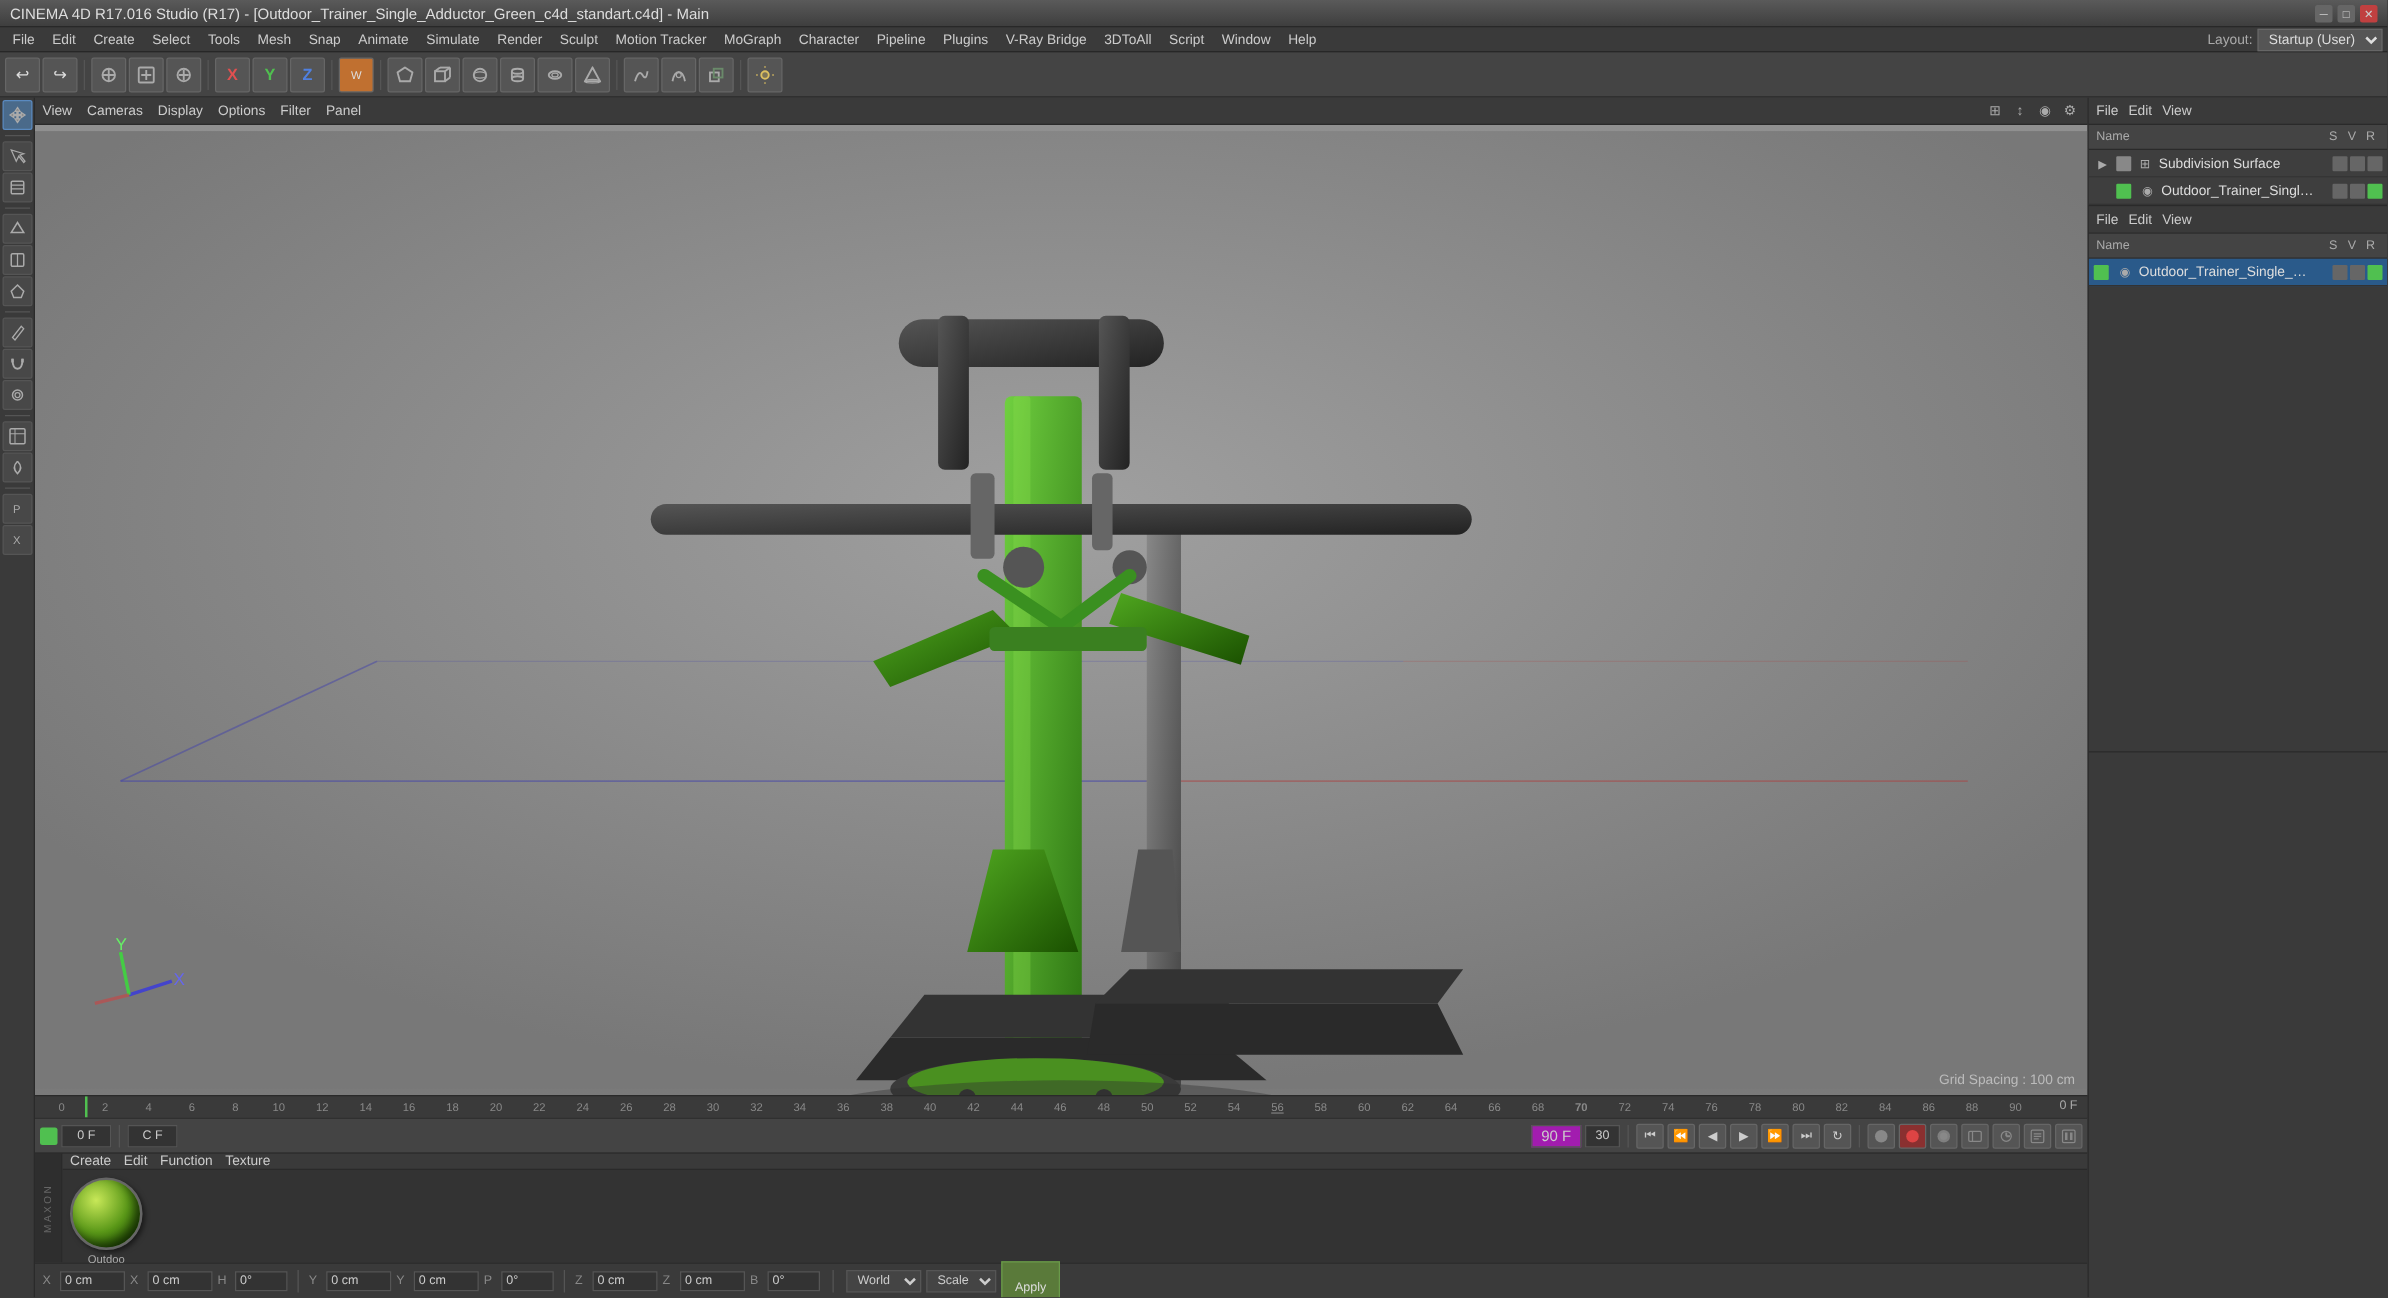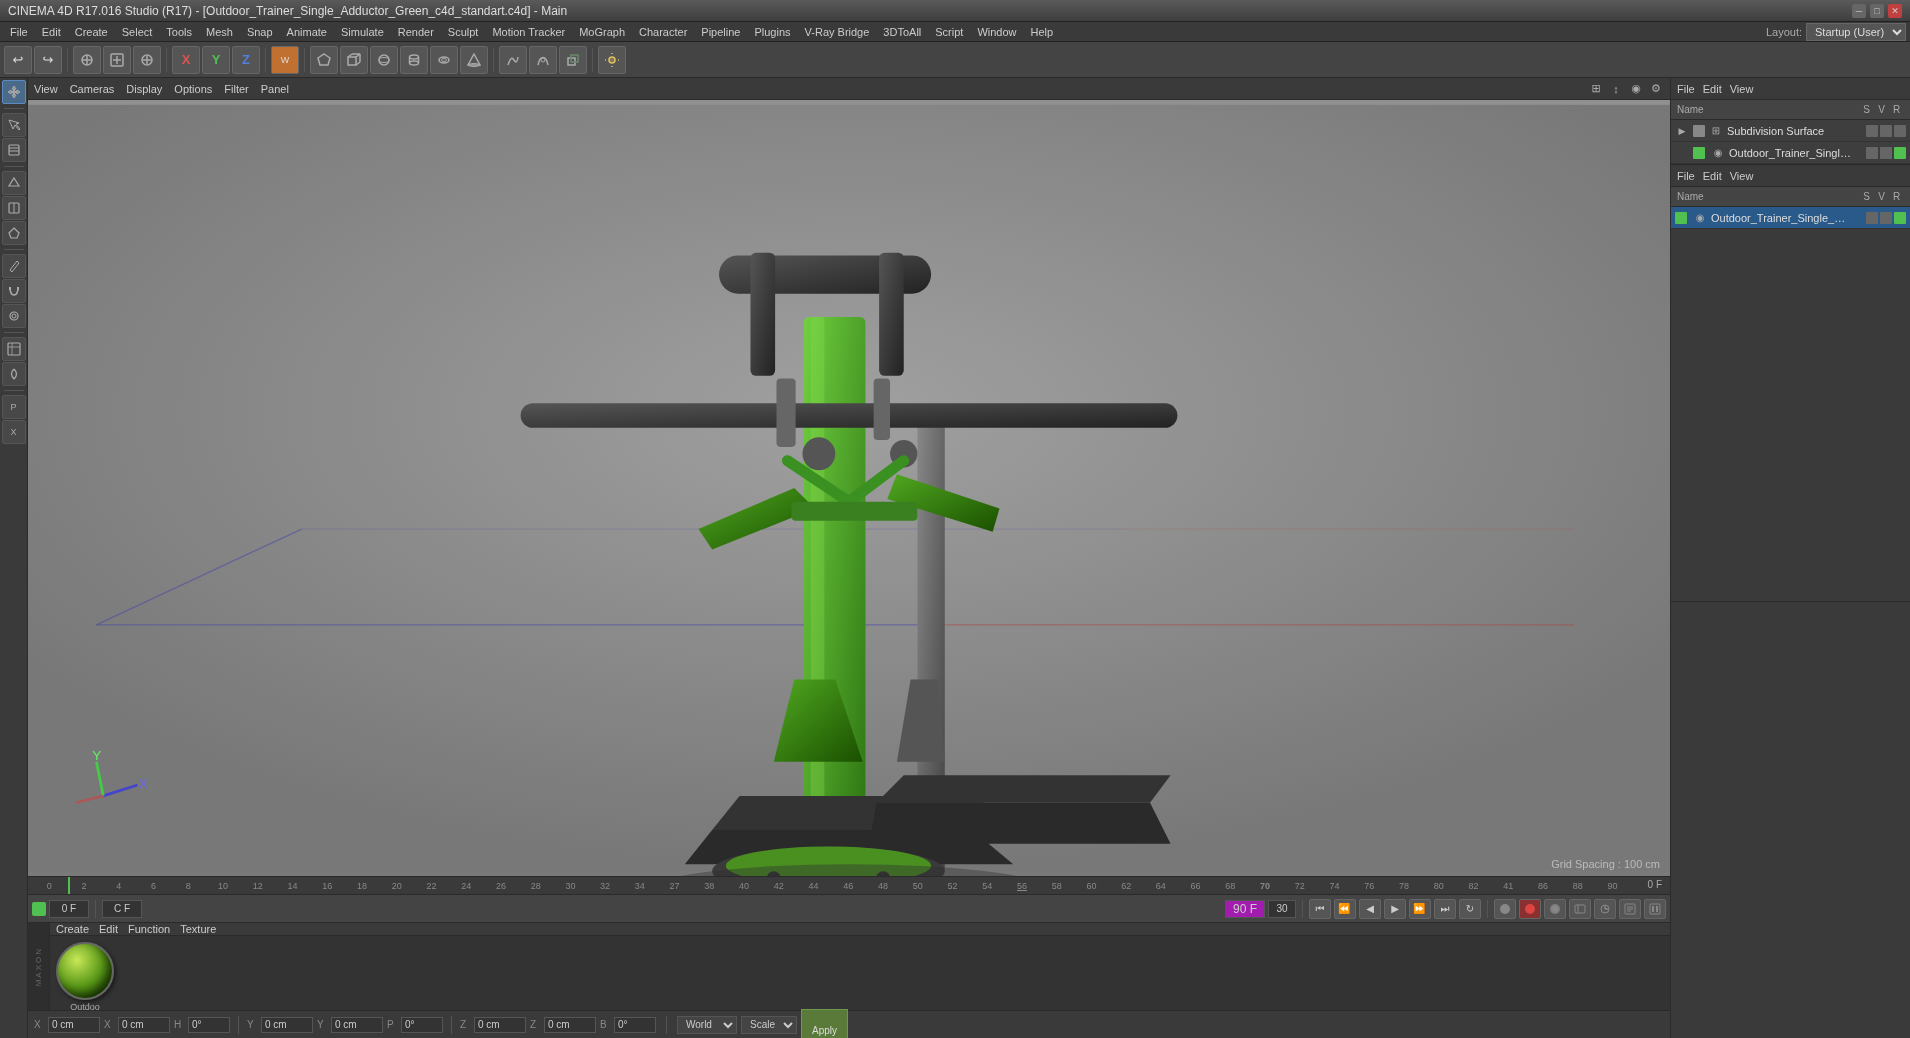--- a/index.html
+++ b/index.html
@@ -771,21 +771,21 @@
           <div class="ruler-tick" style="font-size:9px;color:#888;flex:1;text-align:center;">16</div>
           <div class="ruler-tick" style="font-size:9px;color:#888;flex:1;text-align:center;">18</div>
           <div class="ruler-tick" style="font-size:9px;color:#888;flex:1;text-align:center;">20</div>
           <div class="ruler-tick" style="font-size:9px;color:#888;flex:1;text-align:center;">22</div>
           <div class="ruler-tick" style="font-size:9px;color:#888;flex:1;text-align:center;">24</div>
           <div class="ruler-tick" style="font-size:9px;color:#888;flex:1;text-align:center;">26</div>
           <div class="ruler-tick" style="font-size:9px;color:#888;flex:1;text-align:center;">28</div>
           <div class="ruler-tick" style="font-size:9px;color:#888;flex:1;text-align:center;">30</div>
           <div class="ruler-tick" style="font-size:9px;color:#888;flex:1;text-align:center;">32</div>
           <div class="ruler-tick" style="font-size:9px;color:#888;flex:1;text-align:center;">34</div>
-          <div class="ruler-tick" style="font-size:9px;color:#888;flex:1;text-align:center;">27</div>
+          <div class="ruler-tick" style="font-size:9px;color:#888;flex:1;text-align:center;">36</div>
           <div class="ruler-tick" style="font-size:9px;color:#888;flex:1;text-align:center;">38</div>
           <div class="ruler-tick" style="font-size:9px;color:#888;flex:1;text-align:center;">40</div>
           <div class="ruler-tick" style="font-size:9px;color:#888;flex:1;text-align:center;">42</div>
           <div class="ruler-tick" style="font-size:9px;color:#888;flex:1;text-align:center;">44</div>
           <div class="ruler-tick" style="font-size:9px;color:#888;flex:1;text-align:center;">46</div>
           <div class="ruler-tick" style="font-size:9px;color:#888;flex:1;text-align:center;">48</div>
           <div class="ruler-tick" style="font-size:9px;color:#888;flex:1;text-align:center;">50</div>
           <div class="ruler-tick" style="font-size:9px;color:#888;flex:1;text-align:center;">52</div>
           <div class="ruler-tick" style="font-size:9px;color:#888;flex:1;text-align:center;">54</div>
           <div class="ruler-tick" style="font-size:9px;color:#888;flex:1;text-align:center;text-decoration:underline;">56</div>
@@ -795,21 +795,21 @@
           <div class="ruler-tick" style="font-size:9px;color:#888;flex:1;text-align:center;">64</div>
           <div class="ruler-tick" style="font-size:9px;color:#888;flex:1;text-align:center;">66</div>
           <div class="ruler-tick" style="font-size:9px;color:#888;flex:1;text-align:center;">68</div>
           <div class="ruler-tick" style="font-size:9px;color:#888;flex:1;text-align:center;font-weight:bold;">70</div>
           <div class="ruler-tick" style="font-size:9px;color:#888;flex:1;text-align:center;">72</div>
           <div class="ruler-tick" style="font-size:9px;color:#888;flex:1;text-align:center;">74</div>
           <div class="ruler-tick" style="font-size:9px;color:#888;flex:1;text-align:center;">76</div>
           <div class="ruler-tick" style="font-size:9px;color:#888;flex:1;text-align:center;">78</div>
           <div class="ruler-tick" style="font-size:9px;color:#888;flex:1;text-align:center;">80</div>
           <div class="ruler-tick" style="font-size:9px;color:#888;flex:1;text-align:center;">82</div>
-          <div class="ruler-tick" style="font-size:9px;color:#888;flex:1;text-align:center;">41</div>
+          <div class="ruler-tick" style="font-size:9px;color:#888;flex:1;text-align:center;">84</div>
           <div class="ruler-tick" style="font-size:9px;color:#888;flex:1;text-align:center;">86</div>
           <div class="ruler-tick" style="font-size:9px;color:#888;flex:1;text-align:center;">88</div>
           <div class="ruler-tick" style="font-size:9px;color:#888;flex:1;text-align:center;">90</div>
         </div>
         <div style="position:absolute; right:8px; top:2px; font-size:10px; color:#aaa;">0 F</div>
       </div>
 
       <div id="timeline-controls-row" style="height:28px; background:#444; border-top:1px solid #2a2a2a; display:flex; align-items:center; padding:0 4px; gap:3px;">
 
         <div style="width:14px;height:14px;background:#50c050;border-radius:2px;flex-shrink:0;"></div>

